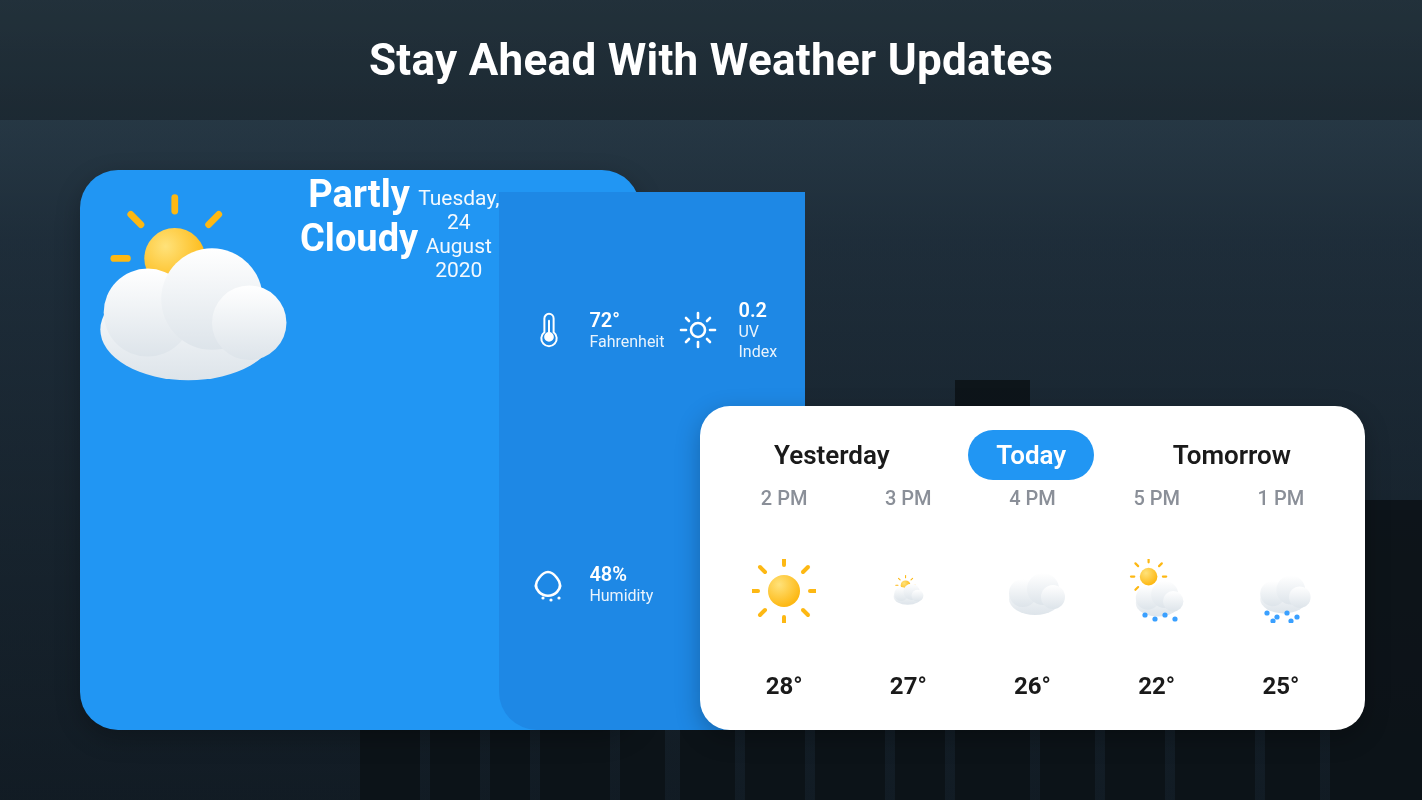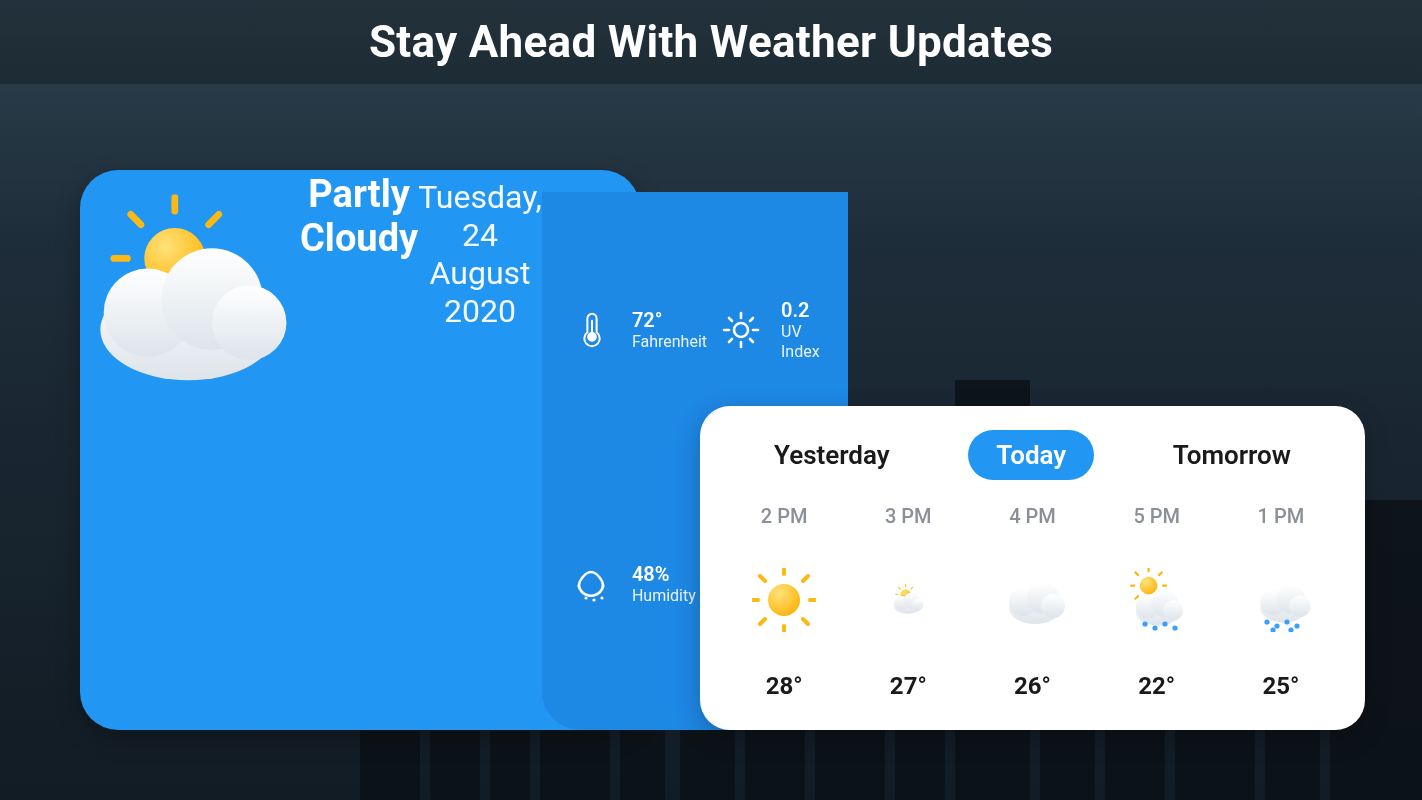--- a/index.html
+++ b/index.html
@@ -16,36 +16,36 @@
   .b1{left:360px;width:60px;height:160px;} .b2{left:430px;width:50px;height:210px;}
   .b3{left:490px;width:40px;height:180px;} .b4{left:540px;width:70px;height:260px;}
   .b5{left:620px;width:45px;height:200px;} .b6{left:680px;width:55px;height:300px;}
   .b7{left:745px;width:60px;height:250px;} .b8{left:815px;width:70px;height:360px;}
   .b9{left:895px;width:50px;height:310px;} .b10{left:955px;width:75px;height:420px;}
   .b11{left:1040px;width:55px;height:390px;} .b12{left:1105px;width:60px;height:350px;}
   .b13{left:1175px;width:80px;height:380px;} .b14{left:1265px;width:55px;height:330px;}
   .b15{left:1330px;width:92px;height:300px;}
 
   .header {
-    position: absolute; top: 0; left: 0; right: 0; height: 84px;
+    position: absolute; top: 0; left: 0; right: 0; height: 120px;
     display: flex; align-items: center; justify-content: center;
     background: rgba(0,0,0,0.25);
   }
   .header h1 { color: #ffffff; font-size: 44px; font-weight: 700; letter-spacing: .3px; }
 
   
   .current-card {
     position: absolute; left: 80px; top: 170px; width: 560px; height: 560px;
     background: #2196F3; border-radius: 38px; color: #fff;
     display: flex; flex-direction: row;
     box-shadow: 0 8px 24px rgba(0,0,0,.25);
   }
   .icon-wrap { flex: 0 0 auto; display:flex; align-items:center; justify-content:center; padding-top: 18px; height: 230px; }
   .cond { text-align:center; font-size: 38px; font-weight: 700; margin-top: 2px; }
-  .date { text-align:center; font-size: 32px; font-weight: 400; opacity: .95; margin-top: 8px; }
+  .date { text-align:center; font-size: 21px; font-weight: 400; opacity: .95; margin-top: 16px; }
   .metrics {
     margin-top: 22px; flex:1; border-bottom-left-radius:38px; border-bottom-right-radius:38px;
     background: #1E88E5;
     display:grid; grid-template-columns: 1fr 1fr; grid-template-rows: 1fr 1fr;
     padding: 18px 28px 26px 28px; column-gap: 12px; row-gap: 14px;
   }
   .metric { display:flex; align-items:center; gap:18px; }
   .metric .mi { flex:0 0 44px; display:flex; align-items:center; justify-content:center; }
   .metric .mt .val { font-size: 20px; font-weight:600; line-height:1.15; }
   .metric .mt .lbl { font-size: 16px; opacity:.9; line-height:1.25; }
@@ -54,21 +54,21 @@
   .forecast-card {
     position:absolute; left:700px; top:406px; width:665px; height:324px;
     background:#fff; border-radius:30px; color:#1a1a1a;
     box-shadow: 0 8px 24px rgba(0,0,0,.25);
     padding: 24px 28px 28px 28px;
     display:flex; flex-direction:column;
   }
   .tabs { display:flex; align-items:center; justify-content:space-between; padding: 0 18px; }
   .tab { font-size:26px; font-weight:600; color:#1a1a1a; padding:10px 28px; border-radius:999px; cursor:pointer; }
   .tab.active { background:#2196F3; color:#fff; }
-  .hours { margin-top:18px; display:flex; justify-content:flex-start; gap:12px; flex:1; }
+  .hours { margin-top:0; display:flex; justify-content:flex-start; gap:12px; flex:1; }
   .hour { flex:1; display:flex; flex-direction:column; align-items:center; justify-content:space-between; padding:6px 0 2px 0; }
   .hour .t { font-size:20px; color:#8a8f98; font-weight:500; }
   .hour .ic { height:72px; display:flex; align-items:center; justify-content:center; }
   .hour .deg { font-size:24px; font-weight:700; color:#1a1a1a; }
 
   
   .svg-lg { width:220px; height:200px; }
   .svg-sm { width:64px; height:64px; }
   .svg-mi { width:40px; height:40px; }
 </style>

